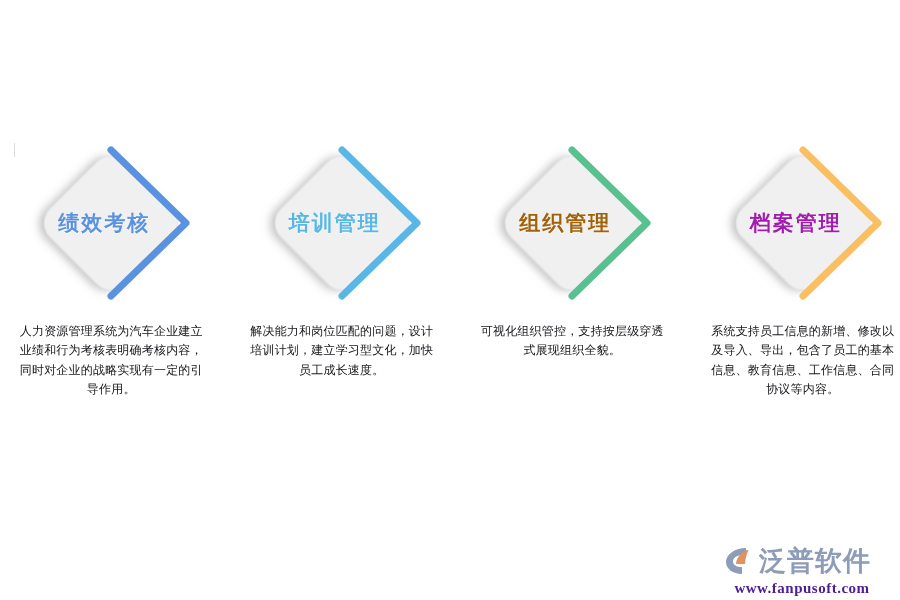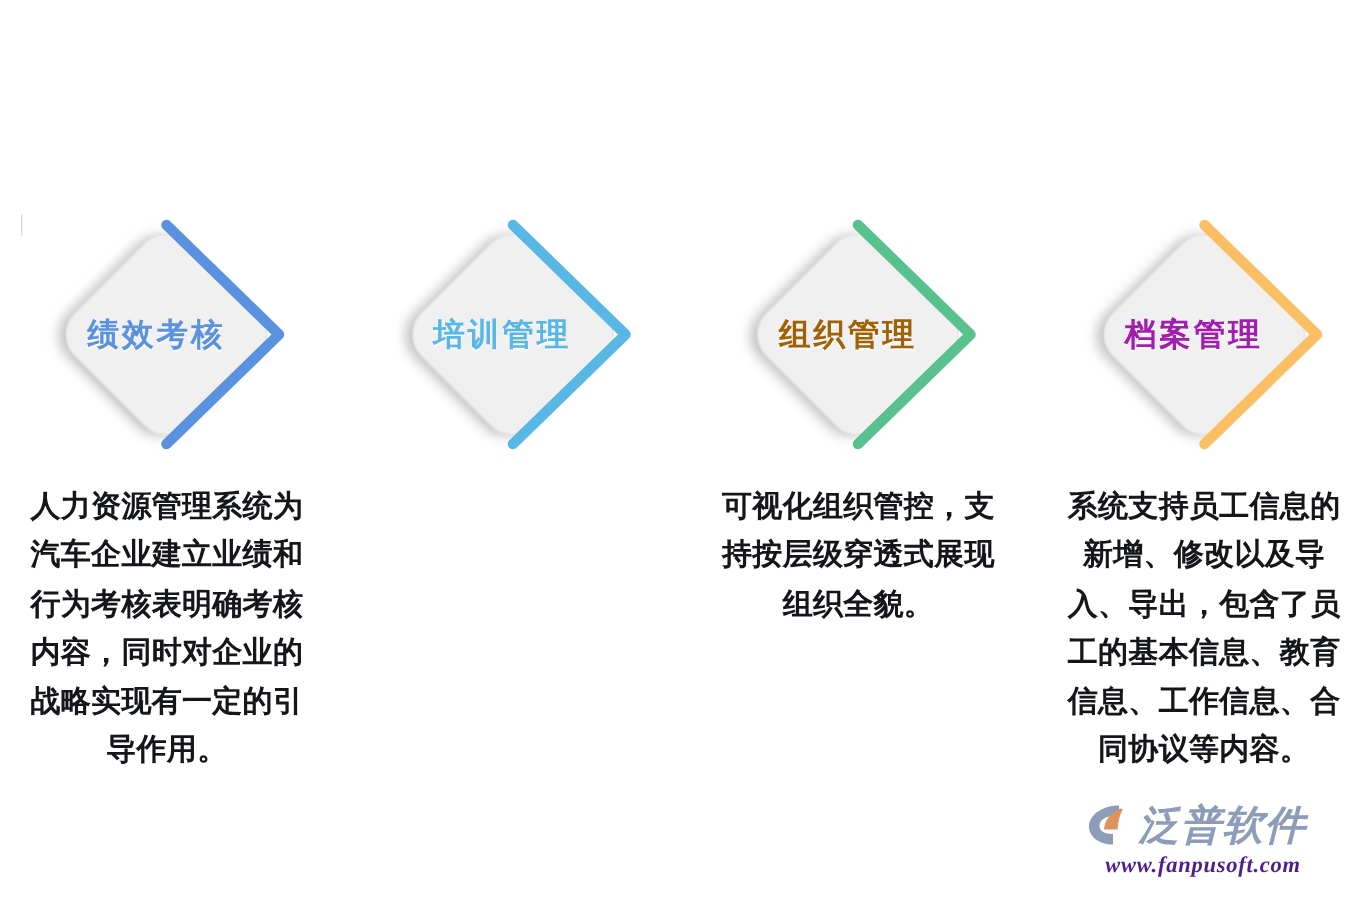--- a/index.html
+++ b/index.html
@@ -70,35 +70,34 @@
     padding-right: 14px;
     box-sizing: border-box;
     text-shadow: 0 1px 1px rgba(255,255,255,0.85);
   }
 
   
   .desc {
     margin-top: 24px;
     width: 186px;
     text-align: center;
-    font-size: 20px;
+    font-size: 12px;
     line-height: 1.62;
-    font-weight: bold;
+    font-weight: normal;
     color: #15161a;
     letter-spacing: 0.2px;
   }
 
   
   .logo {
     position: absolute;
     right: 18px;
-    bottom: 12px;
+    bottom: 1px;
     width: 160px;
     height: 56px;
-    font-style: italic;
   }
   .logo-row {
     display: flex;
     align-items: center;
     height: 36px;
   }
   .logo-mark {
     width: 34px;
     height: 34px;
     flex: none;
@@ -160,20 +159,21 @@
     <div class="card">
       <div class="diamond-wrap">
         <svg class="diamond-svg" viewBox="0 0 190 150">
           <g transform="translate(95,75) rotate(45)">
             <rect x="-53" y="-53" width="106" height="106" rx="20" ry="20" fill="#f0f0f0" stroke="#e4e4e4" stroke-width="1" filter="url(#sh1)"></rect>
           </g>
           <path d="M 95 2 L 170 75 L 95 148" fill="none" stroke-width="7" stroke-linecap="round" stroke-linejoin="round" stroke="#59B7E6"></path>
         </svg>
         <div class="diamond-label" style="color: rgb(89, 183, 230);">培训管理</div>
       </div>
+      <div class="desc">解决能力和岗位匹配的问题，设计培训计划，建立学习型文化，加快员工成长速度。</div>
     </div>
 
     <div class="card">
       <div class="diamond-wrap">
         <svg class="diamond-svg" viewBox="0 0 190 150">
           <g transform="translate(95,75) rotate(45)">
             <rect x="-53" y="-53" width="106" height="106" rx="20" ry="20" fill="#f0f0f0" stroke="#e4e4e4" stroke-width="1" filter="url(#sh1)"></rect>
           </g>
           <path d="M 95 2 L 170 75 L 95 148" fill="none" stroke-width="7" stroke-linecap="round" stroke-linejoin="round" stroke="#58C18E"></path>
         </svg>

